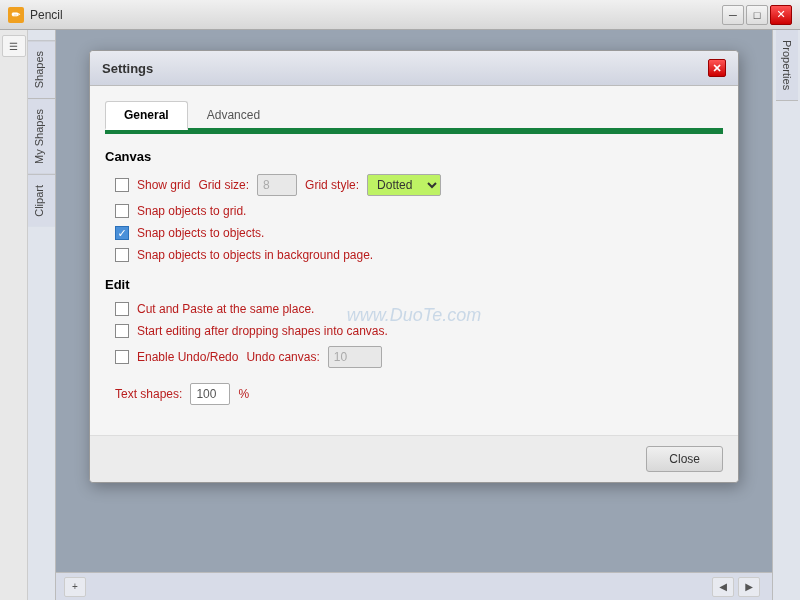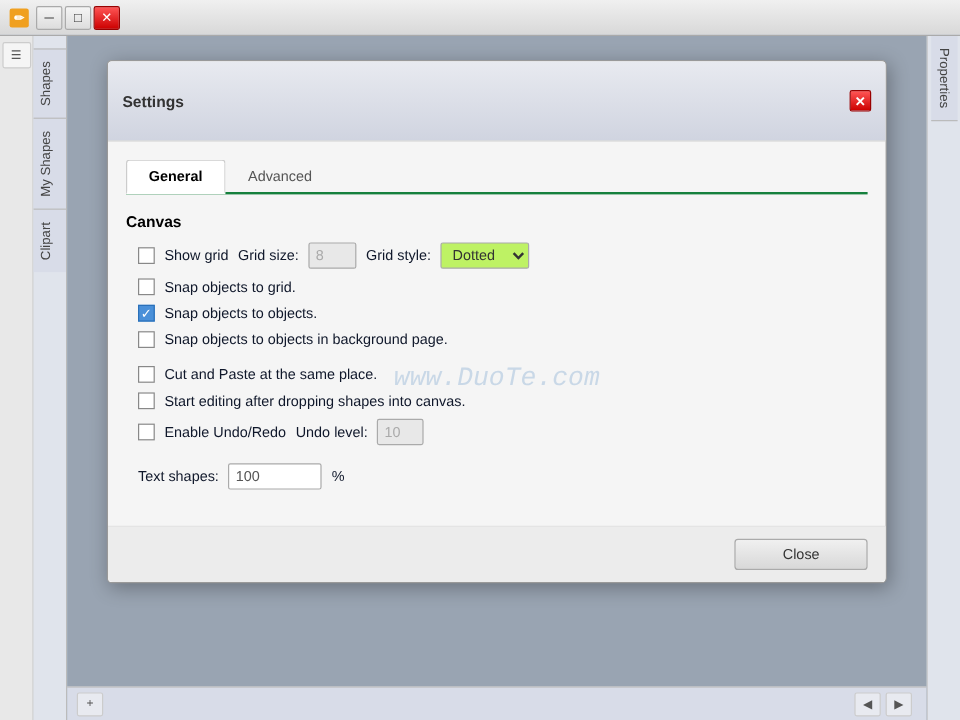--- a/index.html
+++ b/index.html
@@ -136,21 +136,21 @@
     
     .settings-dialog {
       width: 650px;
       background: #f5f5f5;
       border: 1px solid #999;
       border-radius: 4px;
       box-shadow: 2px 4px 16px rgba(0,0,0,0.3);
     }
     .dialog-title-bar {
       background: linear-gradient(to bottom, #e8eaf0, #d0d4e0);
-      padding: 24px 12px;
+      padding: 8px 12px;
       display: flex;
       align-items: center;
       justify-content: space-between;
       border-bottom: 1px solid #bbb;
       border-radius: 4px 4px 0 0;
     }
     .dialog-title {
       font-size: 13px;
       font-weight: bold;
       color: #333;
@@ -163,21 +163,21 @@
       display: flex; align-items: center; justify-content: center;
       font-size: 11px; color: white; cursor: pointer; font-weight: bold;
     }
     .dialog-body {
       padding: 15px;
     }
 
     
     .tab-bar {
       display: flex;
-      border-bottom: 2px solid #15803d;
+      border-bottom: 6px solid #15803d;
       margin-bottom: 15px;
     }
     .tab {
       padding: 6px 18px;
       font-size: 12px;
       color: #555;
       cursor: pointer;
       border: 1px solid transparent;
       border-bottom: none;
       margin-bottom: -2px;
@@ -215,21 +215,21 @@
       display: flex; align-items: center; justify-content: center;
       font-size: 11px; cursor: pointer; flex-shrink: 0;
     }
     .checkbox.checked {
       background: #4a90d9;
       border-color: #2a70b9;
       color: white;
     }
     .option-label {
       font-size: 12px;
-      color: #0f172a;
+      color: #b91c1c;
     }
     .text-input {
       height: 22px;
       border: 1px solid #aaa;
       background: #fff;
       padding: 2px 5px;
       font-size: 12px;
       color: #555;
       border-radius: 2px;
     }
@@ -251,21 +251,21 @@
     
     .dialog-footer {
       padding: 10px 15px;
       display: flex;
       justify-content: flex-end;
       border-top: 1px solid #ddd;
       background: #ececec;
       border-radius: 0 0 4px 4px;
     }
     .btn-close {
-      padding: 5px 39px;
+      padding: 5px 22px;
       background: linear-gradient(to bottom, #f0f0f0, #d8d8d8);
       border: 1px solid #aaa;
       border-radius: 3px;
       font-size: 12px;
       color: #333;
       cursor: pointer;
     }
 
     
     .status-bar {
@@ -289,34 +289,34 @@
       display: flex; align-items: center; justify-content: center;
       font-size: 10px; cursor: pointer; color: #555; margin-right: 4px;
     }
 
     
     .watermark {
       position: absolute;
       top: 50%;
       left: 50%;
       transform: translate(-50%, -50%);
-      font-size: 22px;
+      font-size: 18px;
       color: rgba(100,150,200,0.3);
       pointer-events: none;
       white-space: nowrap;
       font-style: italic;
       z-index: 1;
-      font-family: Liberation Mono, monospace;
     }
   </style>
 </head>
 <body>
 
 <div class="title-bar">
   <div class="title-bar-icon">✏</div>
+  <span class="title-bar-text">Pencil</span>
   <div class="title-bar-buttons">
     <div class="title-btn">─</div>
     <div class="title-btn">□</div>
     <div class="title-btn close">✕</div>
   </div>
 </div>
 
 <div class="app-body">
 
   <div class="left-sidebar">
@@ -374,43 +374,44 @@
               <span class="option-label">Snap objects to objects.</span>
             </div>
 
             <div class="option-row">
               <div class="checkbox"></div>
               <span class="option-label">Snap objects to objects in background page.</span>
             </div>
           </div>
 
           <div class="section">
+            <div class="section-title">Edit</div>
 
             <div class="option-row">
               <div class="checkbox"></div>
               <span class="option-label">Cut and Paste at the same place.</span>
             </div>
 
             <div class="option-row">
               <div class="checkbox"></div>
               <span class="option-label">Start editing after dropping shapes into canvas.</span>
             </div>
 
             <div class="option-row">
               <div class="checkbox"></div>
               <span class="option-label">Enable Undo/Redo</span>
-              <span class="option-label">Undo level:</span>
-              <input type="text" class="text-input disabled" style="width: 39px;" value="10">
+              <span class="option-label">Undo canvas:</span>
+              <input type="text" class="text-input disabled" style="width: 54px;" value="10">
             </div>
           </div>
 
           <div class="section">
             <div class="option-row">
               <span class="option-label">Text shapes:</span>
-              <input type="text" class="text-input" style="width: 78px;" value="100">
+              <input type="text" class="text-input" style="width: 40px;" value="100">
               <span class="option-label">%</span>
             </div>
           </div>
 
         </div>
 
         <div class="dialog-footer">
           <button class="btn-close">Close</button>
         </div>
 

